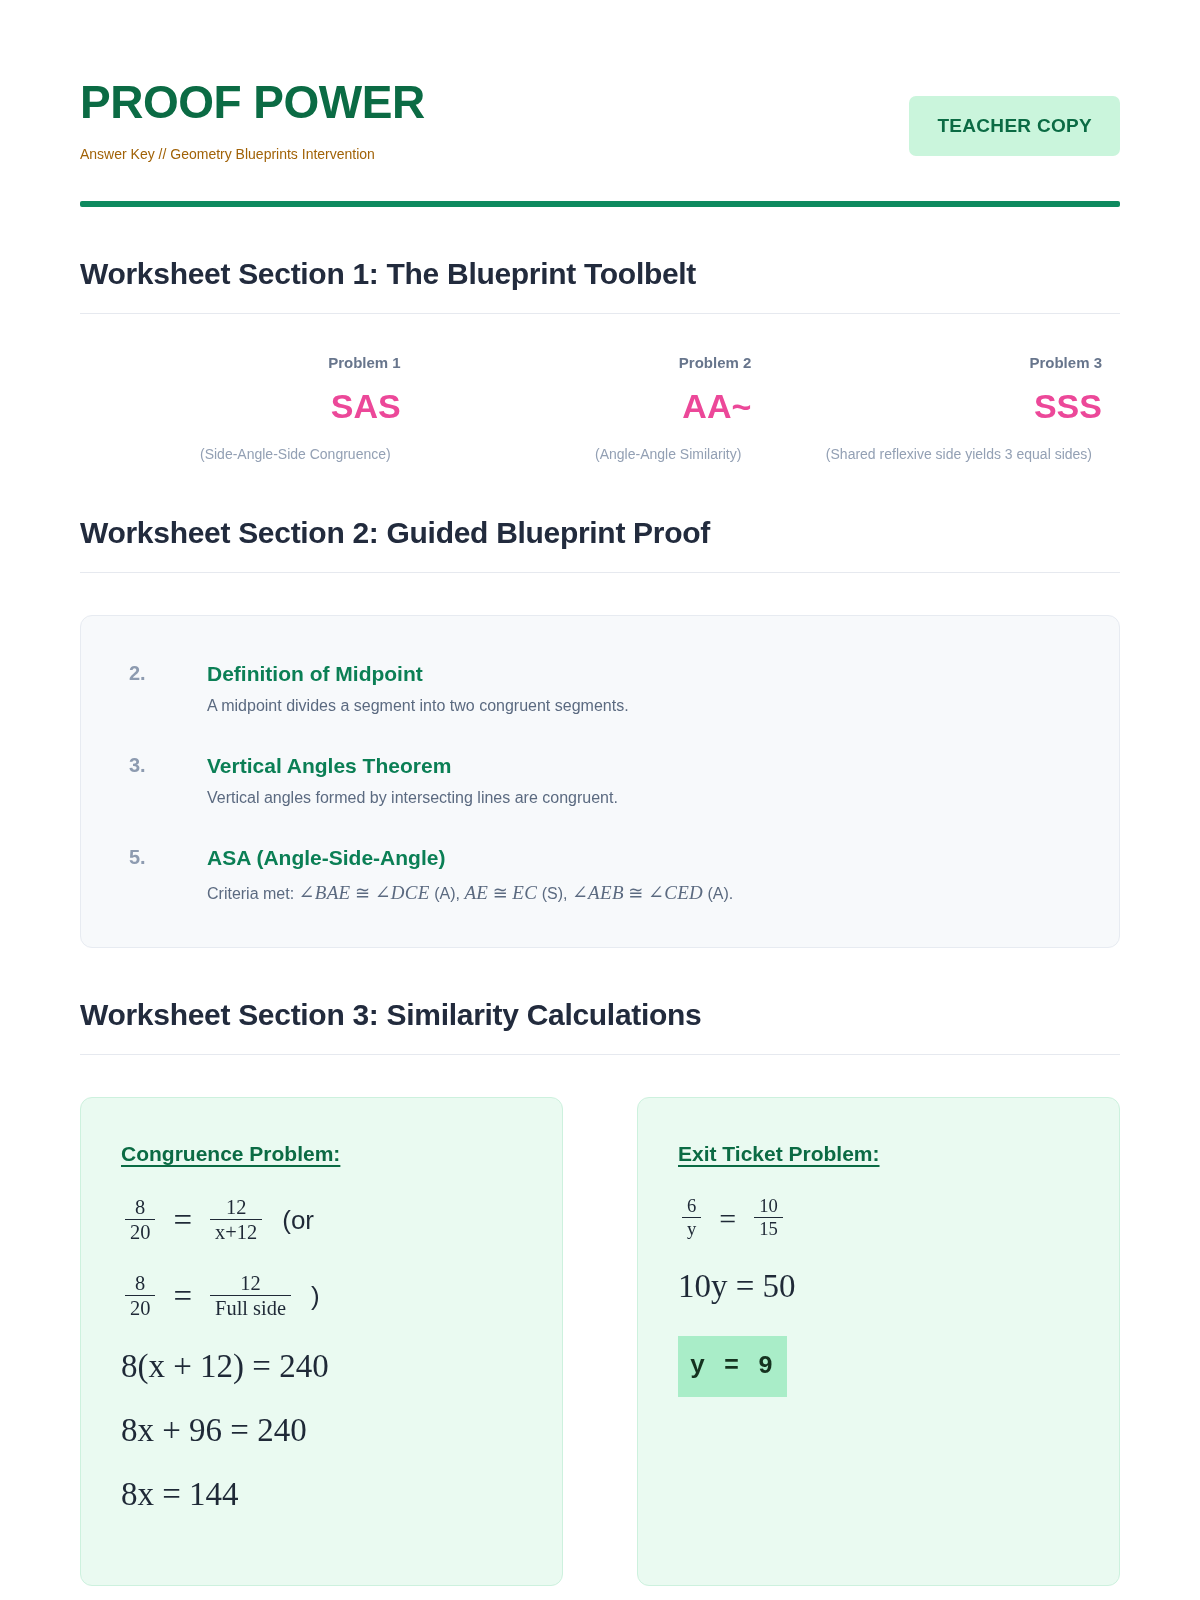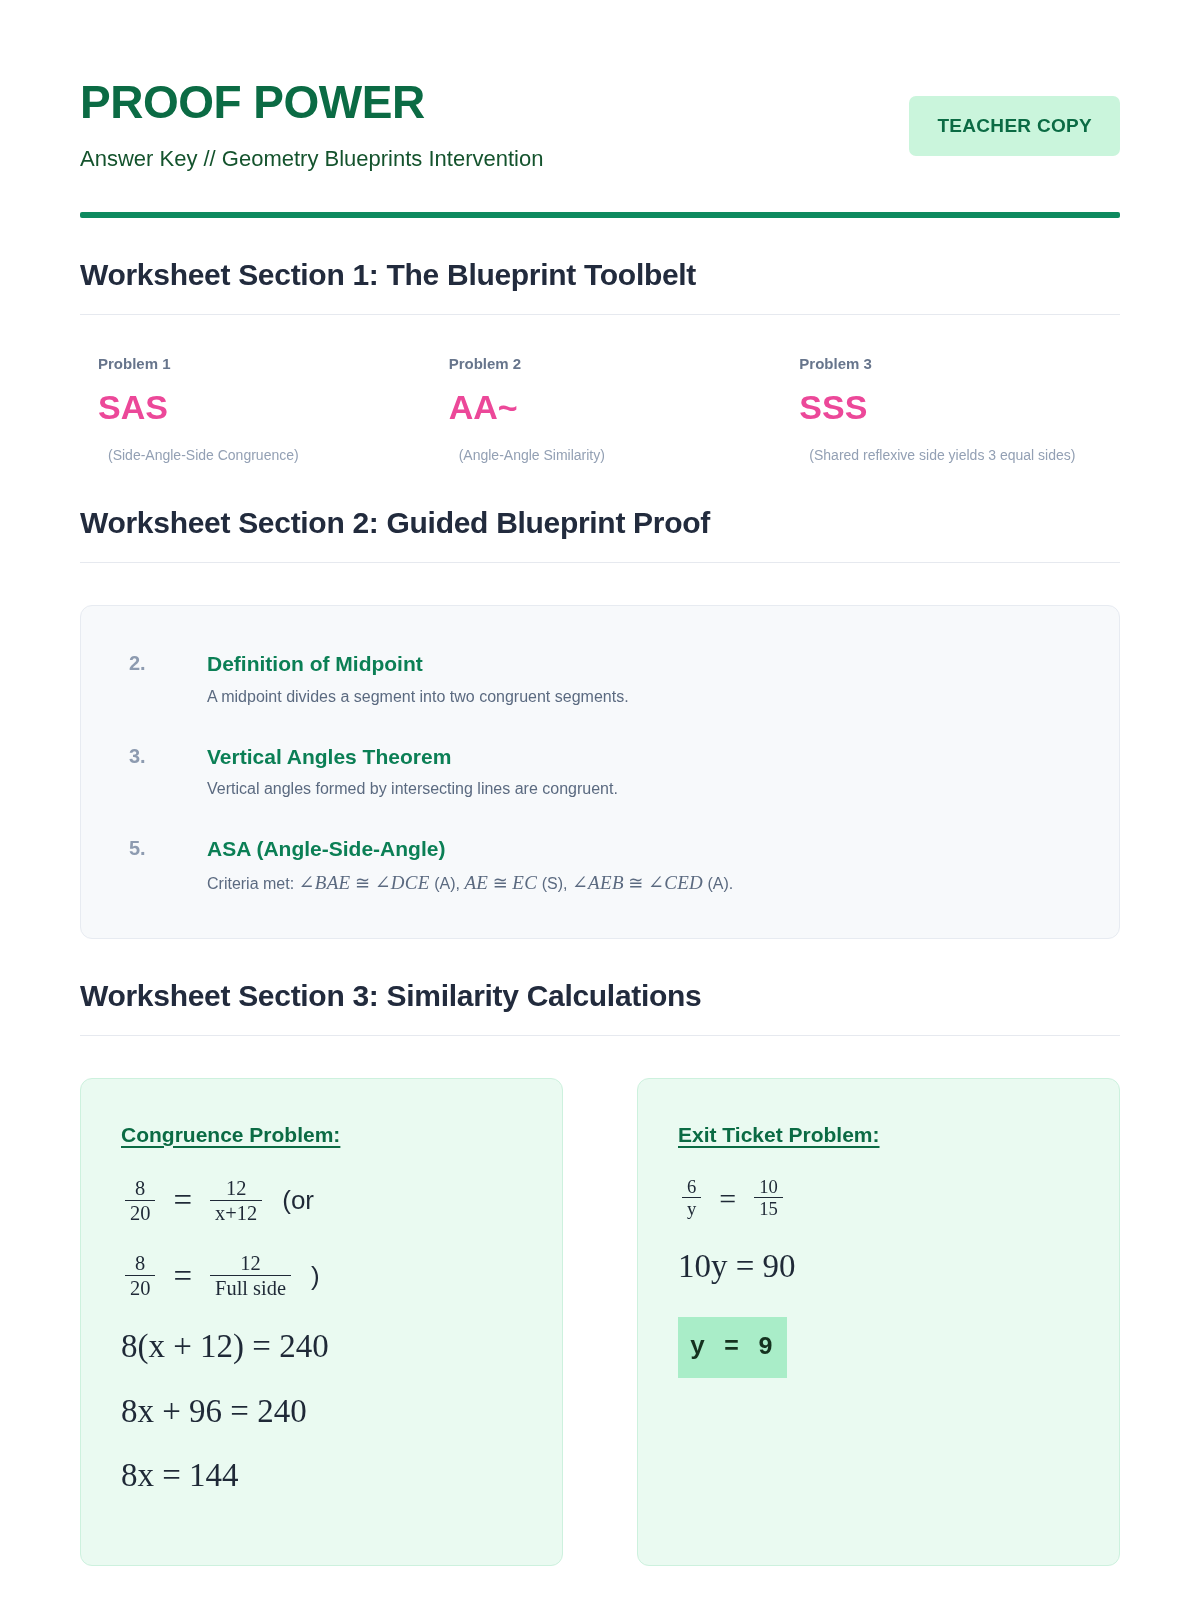--- a/index.html
+++ b/index.html
@@ -28,23 +28,23 @@
   .header-left { padding-top: 8px; }
   .doc-title {
     font-size: 46px;
     font-weight: 800;
     letter-spacing: -0.5px;
     color: #0b6b44;
     margin: 0 0 19px 0;
     line-height: 1.05;
   }
   .doc-subtitle {
-    font-size: 22px;
+    font-size: 14px;
     font-weight: 400;
-    color: #14532d;
+    color: #a16207;
     margin: 0;
     line-height: 1.3;
   }
   .teacher-badge {
     background: #caf5dc;
     color: #0b6b44;
     font-size: 19px;
     font-weight: 700;
     letter-spacing: 0.3px;
     padding: 19px 28px;
@@ -53,41 +53,41 @@
     white-space: nowrap;
   }
   .rule {
     height: 6px;
     background: #0e8a5f;
     border-radius: 2px;
     margin-top: 38px;
   }
 
   
-  .section { margin-top: 40px; }
+  .section { margin-top: 50px; }
   .section-title {
     font-size: 30px;
     font-weight: 800;
     color: #222b3d;
     letter-spacing: -0.3px;
     margin: 0 0 22px 0;
   }
   .section-divider {
     height: 1px;
     background: #e6e9ef;
     margin-bottom: 6px;
   }
 
   
   .toolbelt {
     display: grid;
     grid-template-columns: repeat(3, 1fr);
     gap: 12px;
     margin-top: 40px;
-    text-align: left;
+    text-align: right;
   }
   .tool-card { padding: 0 18px; }
   .tool-label {
     font-size: 15px;
     font-weight: 700;
     color: #67758c;
     margin-bottom: 18px;
   }
   .tool-answer {
     font-size: 34px;
@@ -337,21 +337,21 @@
             <span class="num">6</span>
             <span class="den it">y</span>
           </span>
           <span class="eqsign">=</span>
           <span class="frac">
             <span class="num">10</span>
             <span class="den">15</span>
           </span>
         </div>
 
-        <div class="eq">10y = 90</div>
+        <div class="eq">10y = 50</div>
 
         <div>
           <span class="answer-chip">y = 9</span>
         </div>
       </div>
 
     </div>
   </div>
 
 </div>

